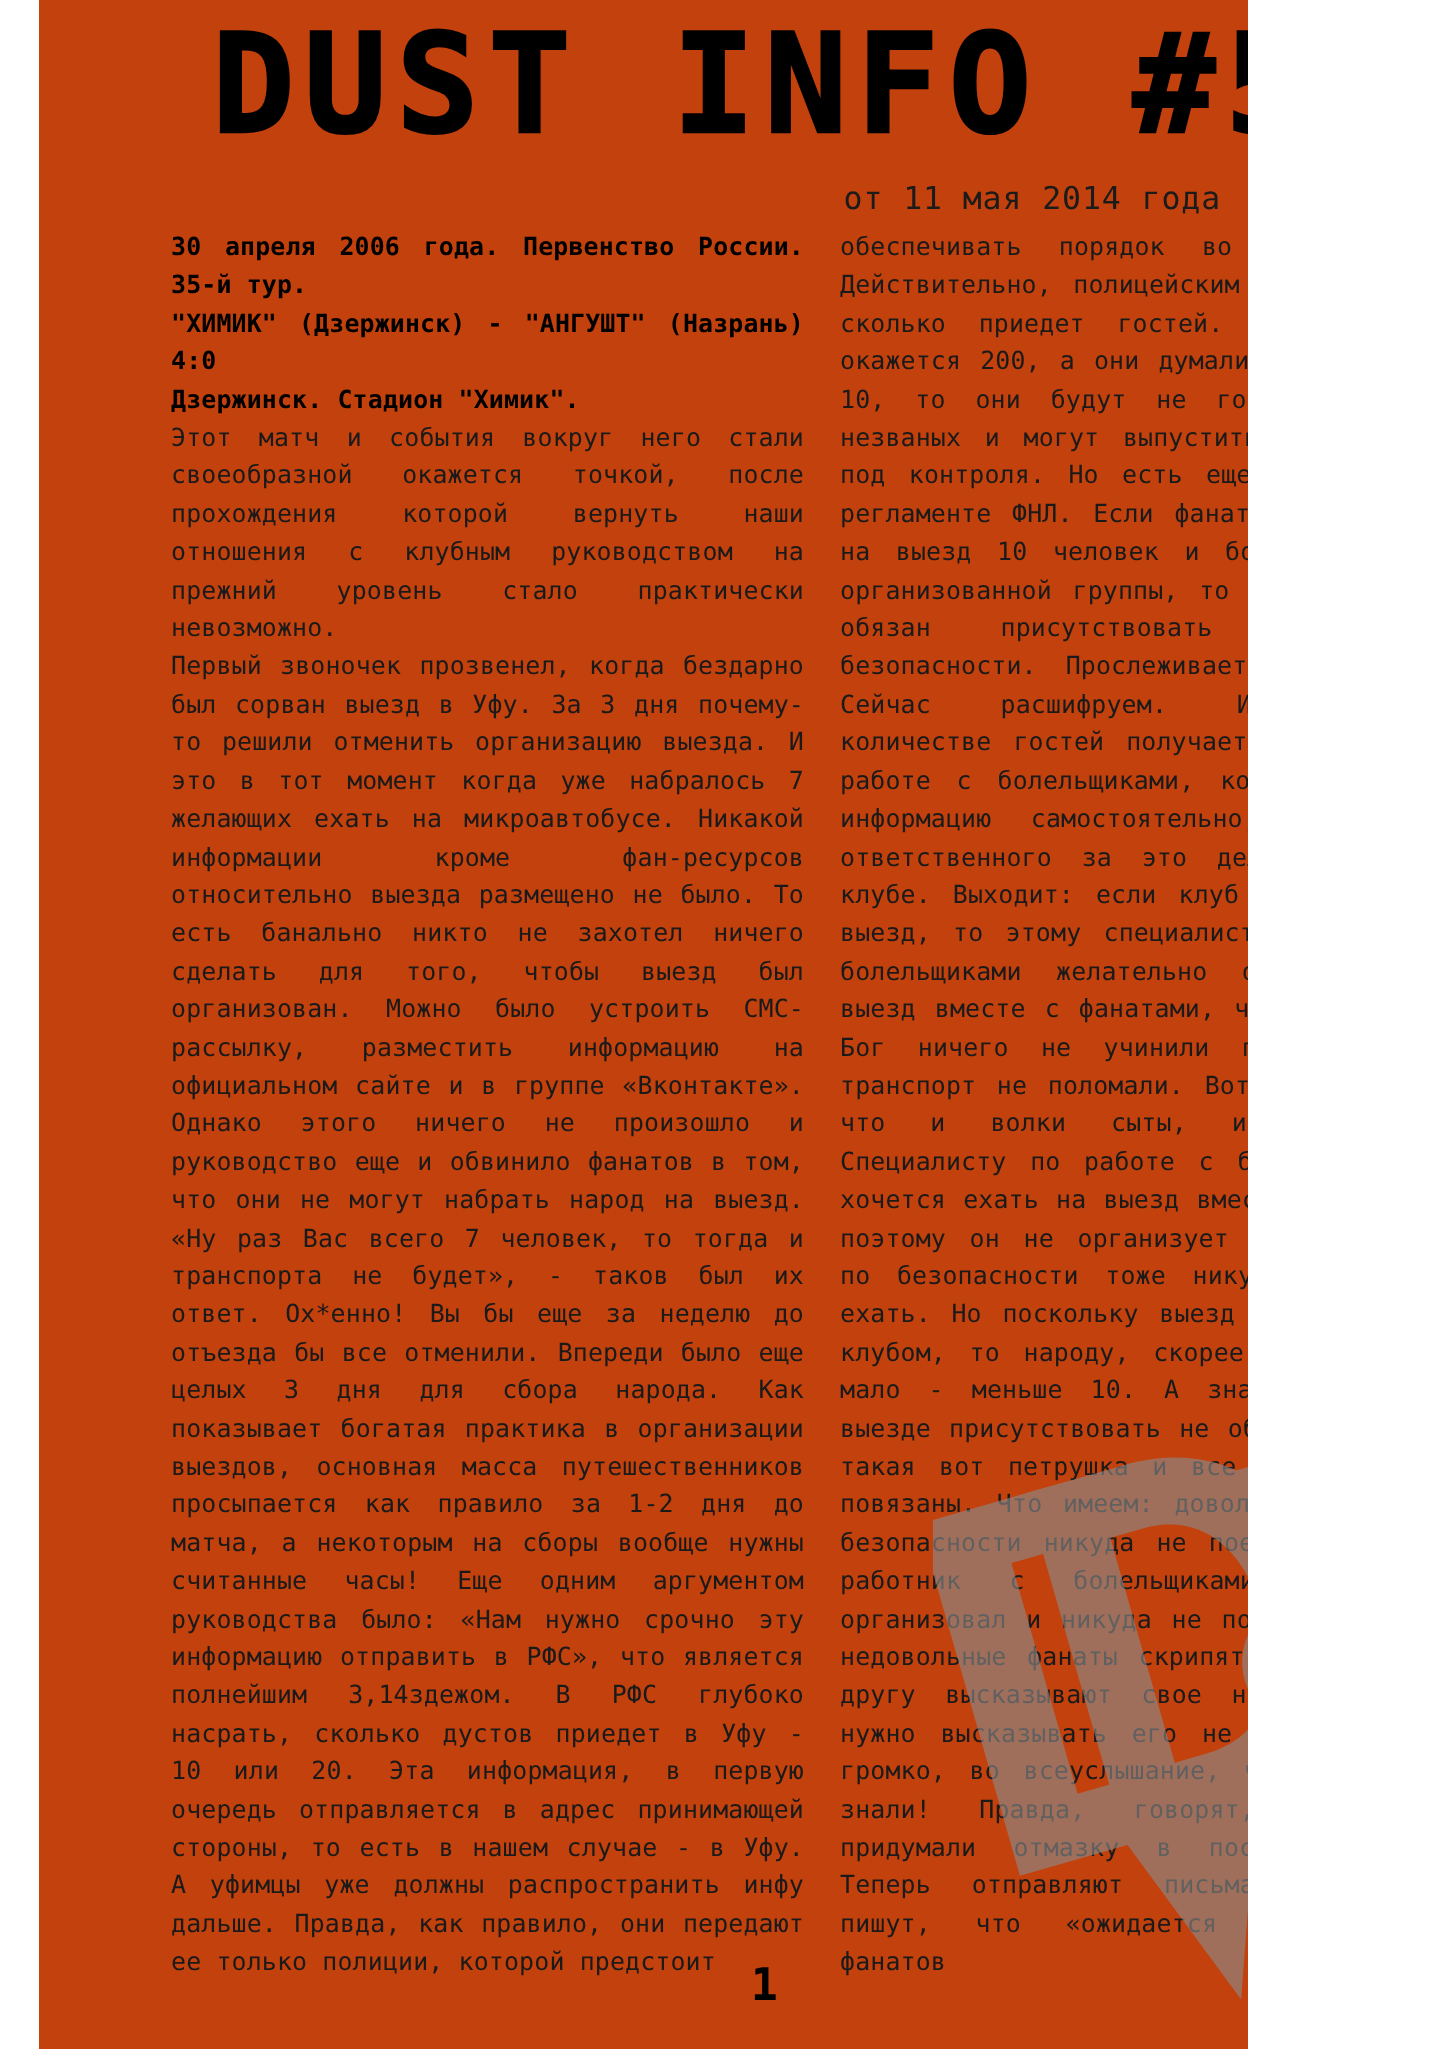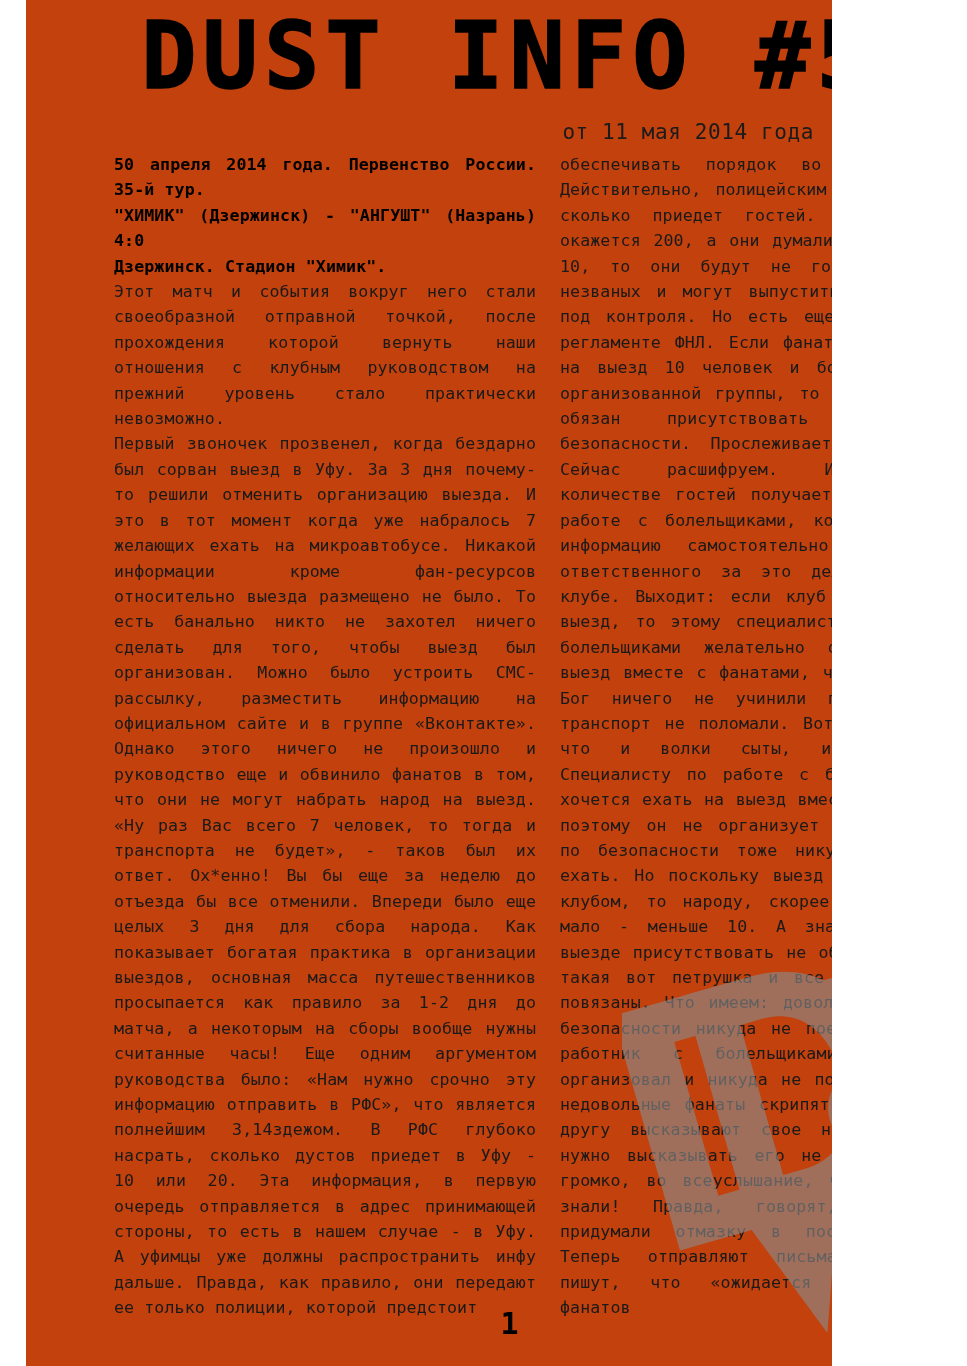--- a/index.html
+++ b/index.html
@@ -122,24 +122,24 @@
 
   <div class="masthead">
     <div class="masthead-title">DUST INFO #5</div>
   </div>
 
   <div class="issue-date">от 11 мая 2014 года</div>
 
   <div class="columns">
 
     <div class="col">
-      <p class="para bold">50 апреля 2014 года. Первенство России. 35-й тур.</p>
+      <p class="para bold">30 апреля 2006 года. Первенство России. 35-й тур.</p>
       <p class="para bold">"ХИМИК" (Дзержинск) - "АНГУШТ" (Назрань) 4:0</p>
       <p class="para bold-last">Дзержинск. Стадион "Химик".</p>
-      <p class="para">Этот матч и события вокруг него стали своеобразной отправной точкой, после прохождения которой вернуть наши отношения с клубным руководством на прежний уровень стало практически невозможно.</p>
+      <p class="para">Этот матч и события вокруг него стали своеобразной окажется точкой, после прохождения которой вернуть наши отношения с клубным руководством на прежний уровень стало практически невозможно.</p>
       <p class="para">Первый звоночек прозвенел, когда бездарно был сорван выезд в Уфу. За 3 дня почему-то решили отменить организацию выезда. И это в тот момент когда уже набралось 7 желающих ехать на микроавтобусе. Никакой информации кроме фан-ресурсов относительно выезда размещено не было. То есть банально никто не захотел ничего сделать для того, чтобы выезд был организован. Можно было устроить СМС-рассылку, разместить информацию на официальном сайте и в группе «Вконтакте». Однако этого ничего не произошло и руководство еще и обвинило фанатов в том, что они не могут набрать народ на выезд. «Ну раз Вас всего 7 человек, то тогда и транспорта не будет», - таков был их ответ. Ох*енно! Вы бы еще за неделю до отъезда бы все отменили. Впереди было еще целых 3 дня для сбора народа. Как показывает богатая практика в организации выездов, основная масса путешественников просыпается как правило за 1-2 дня до матча, а некоторым на сборы вообще нужны считанные часы! Еще одним аргументом руководства было: «Нам нужно срочно эту информацию отправить в РФС», что является полнейшим 3,14здежом. В РФС глубоко насрать, сколько дустов приедет в Уфу - 10 или 20. Эта информация, в первую очередь отправляется в адрес принимающей стороны, то есть в нашем случае - в Уфу. А уфимцы уже должны распространить инфу дальше. Правда, как правило, они передают ее только полиции, которой предстоит</p>
     </div>
 
     <div class="col">
       <p class="para">обеспечивать порядок во время матча. Действительно, полицейским принципиально, сколько приедет гостей. Ведь если их окажется 200, а они думали, что их будет 10, то они будут не готовы к приему незваных и могут выпустить ситуацию из-под контроля. Но есть еще одна фишка в регламенте ФНЛ. Если фанатов гостей едет на выезд 10 человек и более в составе организованной группы, то на этом выезде обязан присутствовать офицер по безопасности. Прослеживаете взаимосвязь? Сейчас расшифруем. Информацию о количестве гостей получает специалист по работе с болельщиками, который передает информацию самостоятельно, либо через ответственного за это дело человека в клубе. Выходит: если клуб организовывает выезд, то этому специалисту по работе с болельщиками желательно отправиться на выезд вместе с фанатами, чтобы те не дай Бог ничего не учинили по дороге или транспорт не поломали. Вот и получается, что и волки сыты, и овцы целы. Специалисту по работе с болельщиками не хочется ехать на выезд вместе с фанатами, поэтому он не организует выезд. Офицеру по безопасности тоже никуда не хочется ехать. Но поскольку выезд не организован клубом, то народу, скорее всего, поедет мало - меньше 10. А значит и ему на выезде присутствовать не обязательно. Вот такая вот петрушка и все друг с другом повязаны. Что имеем: довольный офицер по безопасности никуда не поехал, довольный работник с болельщиками ничего не организовал и никуда не поехал, и только недовольные фанаты скрипят зубами и друг другу высказывают свое недовольство. А нужно высказывать его не друг другу, а громко, во всеуслышание, чтобы и другие знали! Правда, говорят, вроде как придумали отмазку в последнее время. Теперь отправляют письма, в которых пишут, что «ожидается приезд наших фанатов</p>
     </div>
 
   </div>
 
   <svg class="watermark" viewBox="0 0 380 430">

